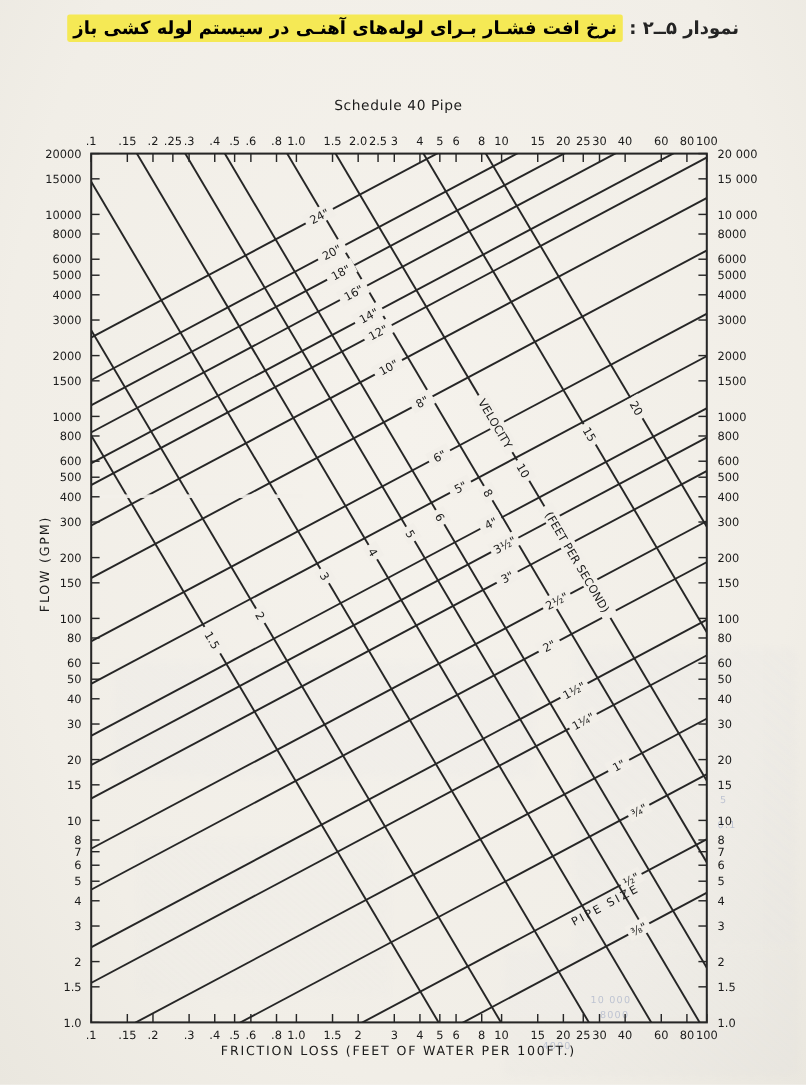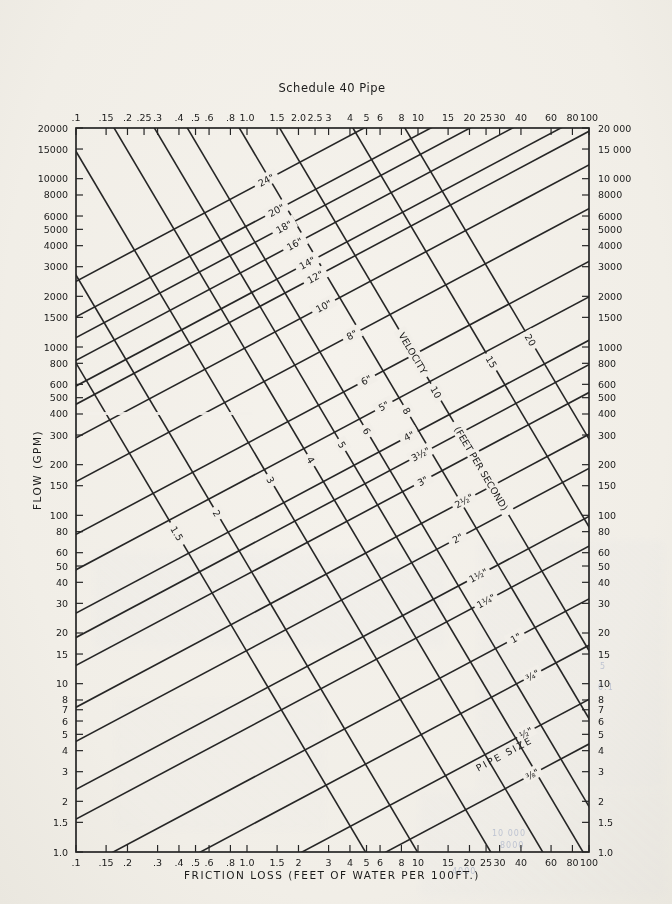--- a/index.html
+++ b/index.html
@@ -24,20 +24,24 @@
   .caption{font-size:9.5px;letter-spacing:2px;}
   .ticklab{font-size:9.5px;}
   .linelab{font-size:9.5px;}
   .ghosttxt{font-size:8px;fill:#8d9bbd;letter-spacing:1px;}
 </style>
 </head>
 <body>
 
 <div class="page">
 
+  <div class="fa-header">
+    <span>نمودار ۵ــ۲ :</span>
+    <mark id="hl" style="background: rgb(245, 233, 85);">نرخ افت فشـار بـرای لوله‌های آهنـی در سیستم لوله کشی باز</mark>
+  </div>
 
   <svg id="chart" width="672" height="904" viewBox="0 0 672 904">
     <defs>
       <clipPath id="plotClip">
           <rect x="76" y="128" width="513" height="724"></rect>
         </clipPath>
       <pattern id="ghostHatch" width="9" height="9" patternUnits="userSpaceOnUse" patternTransform="rotate(40)">
         <path d="M0 0H9M0 4.5H9" stroke="#b7c0d8" stroke-width="0.7" fill="none"></path>
       </pattern>
       <filter id="soft">

